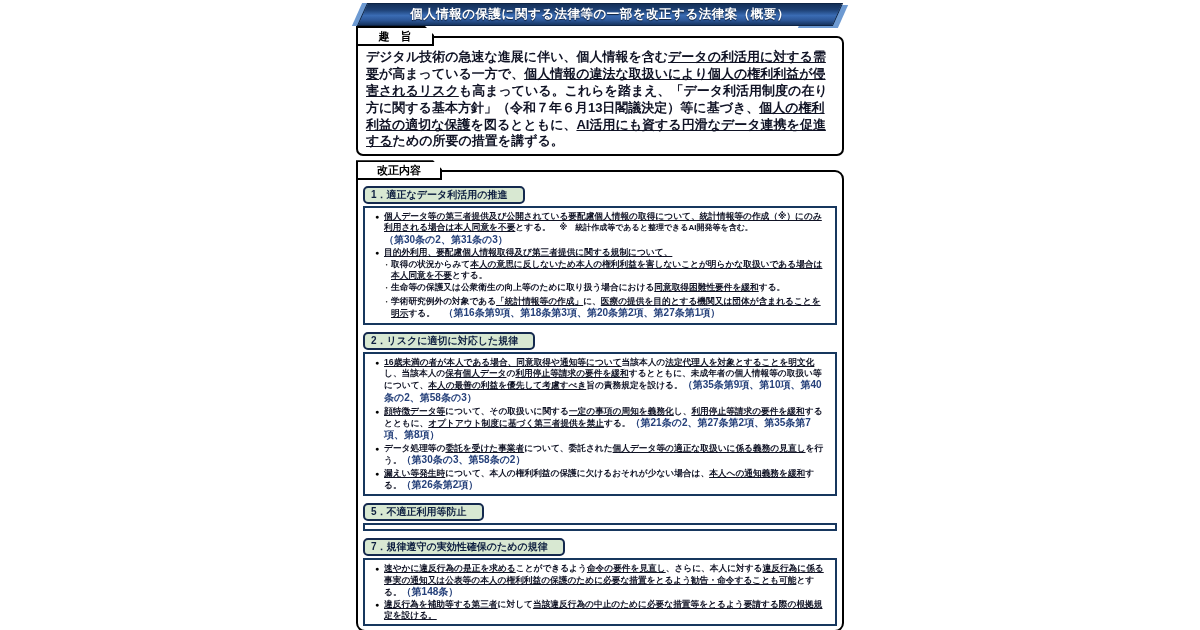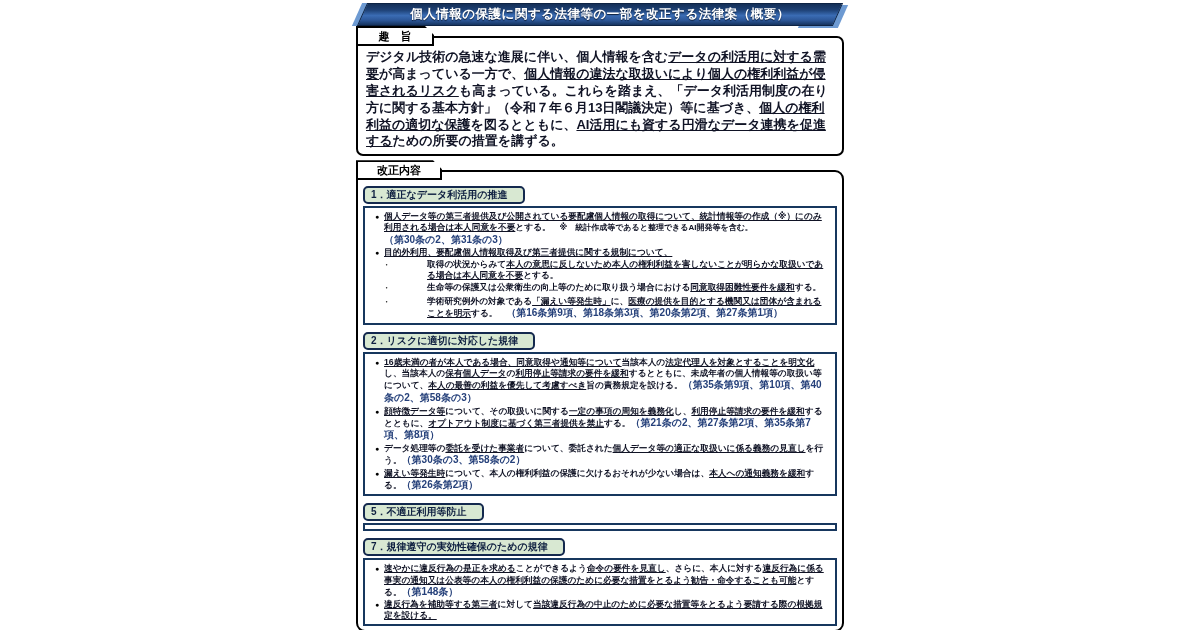--- a/index.html
+++ b/index.html
@@ -45,21 +45,21 @@
          border-radius:5px; padding:0px 15px 1px 6px; font-size:10px; font-weight:bold;
          color:#0e1f40; line-height:13px; margin:0 0 2px 0; }
   .sec-box { border:2px solid #17375e; background:#ffffff; padding:2px 7px 2px 5px;
          margin-bottom:5px; }
 
   .row { display:flex; margin:1px 0; }
   .row .bu { flex:0 0 14px; font-size:7px; padding-top:2px; text-align:center; color:#000; }
   .row .da { flex:0 0 12px; font-size:9px; padding-left:4px; color:#222; }
   .row .tx { flex:1; font-size:8.7px; line-height:1.27; font-weight:bold; color:#101325; }
   .row.sub { margin-left:8px; }
-  .row.sub .tx { font-weight:bold;margin-left:36px; }
+  .row.sub .tx { font-weight:bold; }
   .tx u { text-decoration:underline; text-underline-offset:1px; }
   .tx i, .purpose-box i { font-style:normal; font-weight:bold; font-size:10px; color:#25407a; }
   .tx small { font-weight:bold; font-size:8px; color:#101325; }
 </style>
 </head>
 <body>
 
 <div class="page">
 
   <div class="titlebar">
@@ -92,21 +92,21 @@
       <div class="row sub">
         <span class="da">・</span>
         <div class="tx">取得の状況からみて<u>本人の意思に反しないため本人の権利利益を害しないことが明らかな取扱いである場合は本人同意を不要</u>とする。</div>
       </div>
       <div class="row sub">
         <span class="da">・</span>
         <div class="tx">生命等の保護又は公衆衛生の向上等のために取り扱う場合における<u>同意取得困難性要件を緩和</u>する。</div>
       </div>
       <div class="row sub">
         <span class="da">・</span>
-        <div class="tx">学術研究例外の対象である<u>「漏えい等発生時」</u>に、<u>医療の提供を目的とする機関又は団体が含まれることを明示</u>する。　<i>（第16条第9項、第18条第3項、第20条第2項、第27条第1項）</i></div>
+        <div class="tx">学術研究例外の対象である<u>「統計情報等の作成」</u>に、<u>医療の提供を目的とする機関又は団体が含まれることを明示</u>する。　<i>（第16条第9項、第18条第3項、第20条第2項、第27条第1項）</i></div>
       </div>
     </div>
 
     
     <div class="sec-head">2．リスクに適切に対応した規律</div>
     <div class="sec-box">
       <div class="row">
         <span class="bu">●</span>
         <div class="tx"><u>16歳未満の者が本人である場合、同意取得や通知等について</u>当該本人の<u>法定代理人を対象とすることを明文化</u>し、当該本人の<u>保有個人データ</u>の<u>利用停止等請求の要件を緩和</u>するとともに、未成年者の個人情報等の取扱い等について、<u>本人の最善の利益を優先して考慮すべき</u>旨の責務規定を設ける。<i>（第35条第9項、第10項、第40条の2、第58条の3）</i></div>
       </div>

